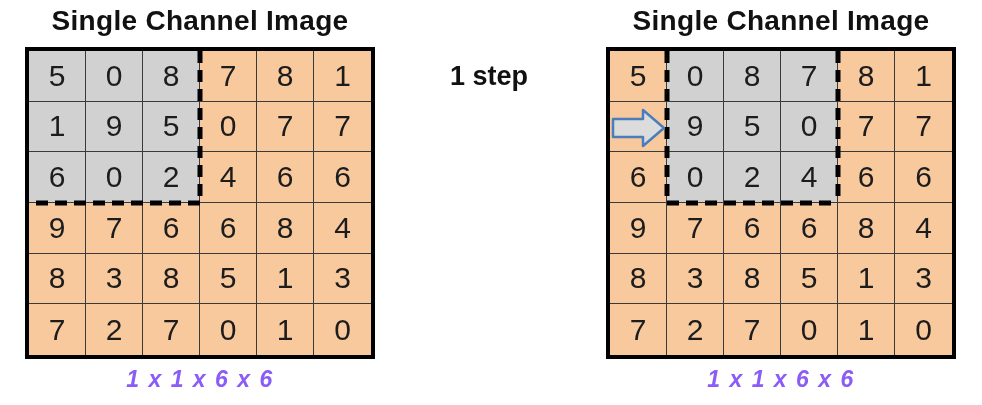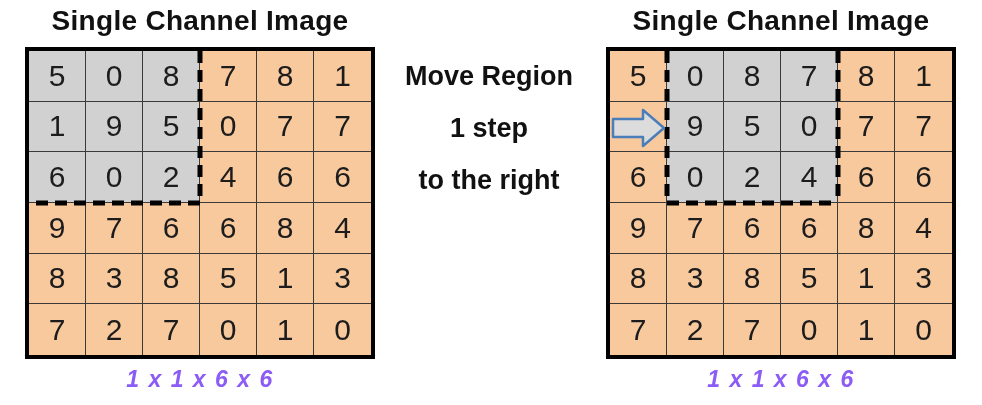--- a/index.html
+++ b/index.html
@@ -155,23 +155,21 @@
         <div class="cell">2</div>
         <div class="cell">7</div>
         <div class="cell">0</div>
         <div class="cell">1</div>
         <div class="cell">0</div>
       </div>
     <div class="dims-label">1 x 1 x 6 x 6</div>
   </section>
 
   <div class="middle-text">
-    <div class="mline">Move Region</div>
     <div class="mline">1 step</div>
-    <div class="mline">to the right</div>
   </div>
 
   <section class="panel" style="left:606px">
     <div class="panel-title">Single Channel Image</div>
     <div class="grid">
       <svg class="overlay" width="342" height="304" viewBox="0 0 342 304">
         <path d="M57 0 L57 152 M228 0 L228 152 M57 152 L228 152"></path>
       </svg>
       <svg class="arrow-svg" width="57" height="44" viewBox="0 0 57 44">
         <polygon points="3,13 33,13 33,4 54,22 33,40 33,31 3,31"></polygon>

